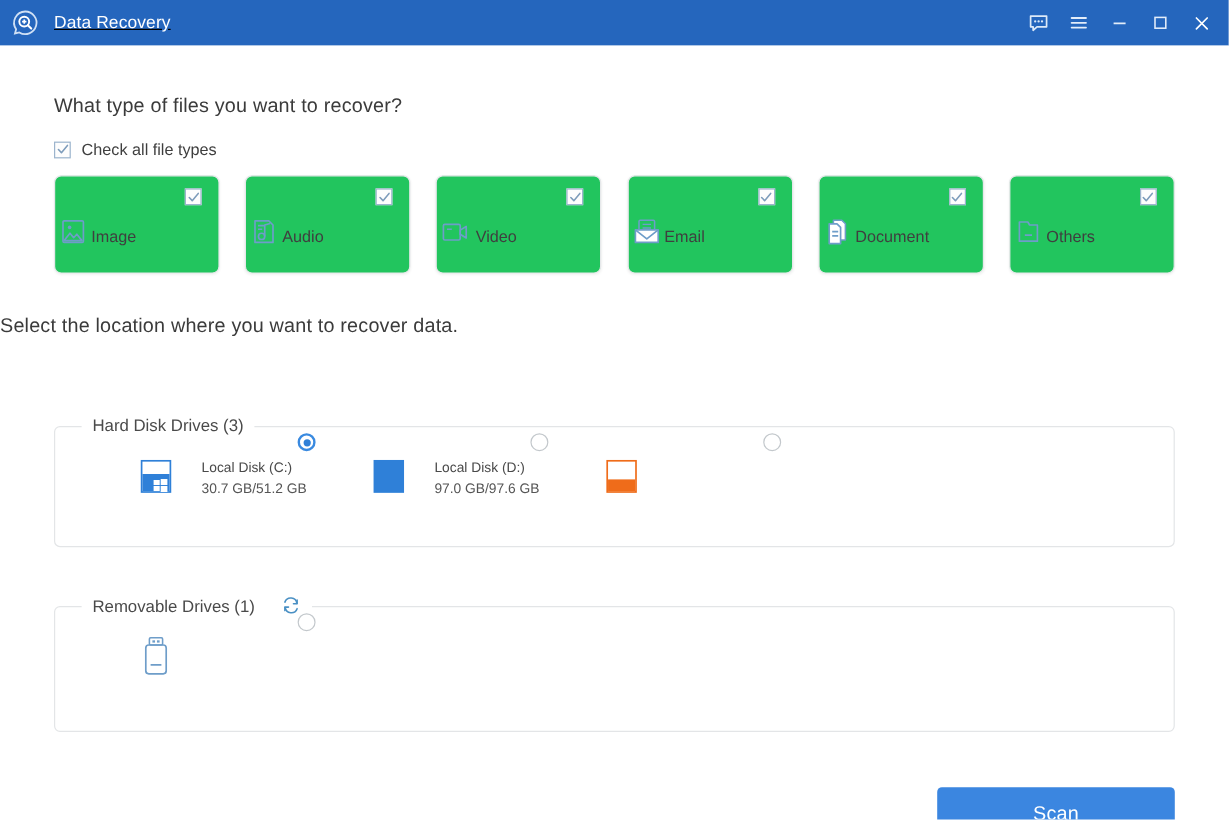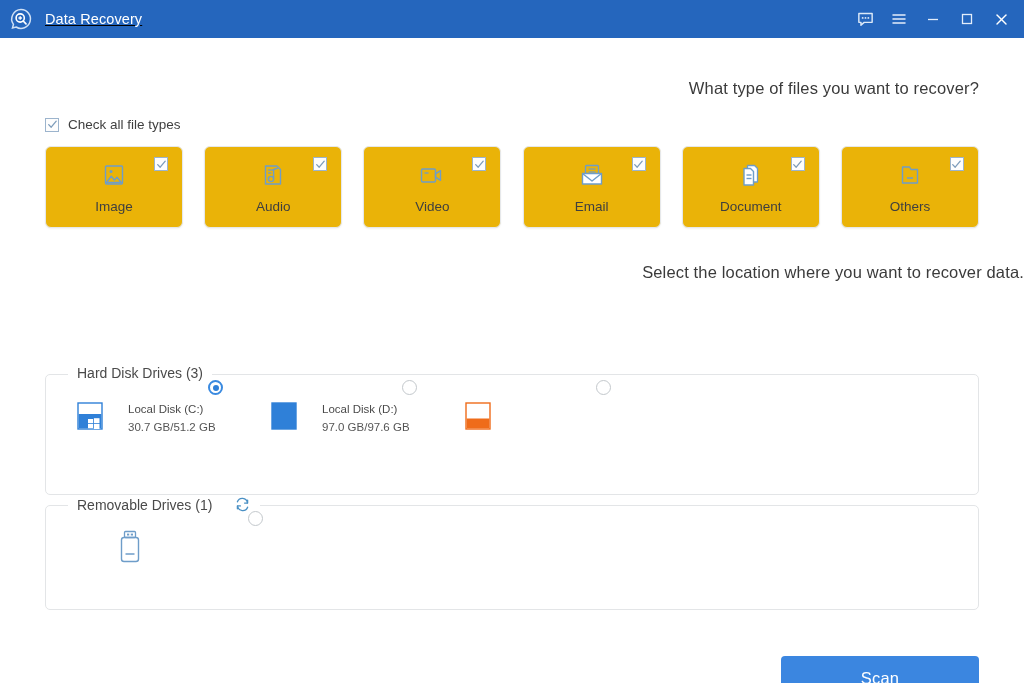--- a/index.html
+++ b/index.html
@@ -47,21 +47,21 @@
   .tb-btn svg { display: block; }
 
   
   .body {
     flex: 1 1 auto;
     position: relative;
     padding: 0 45px;
     background: #ffffff;
   }
   .heading {
-    text-align: right;
+    text-align: left;
     font-size: 16.5px;
     color: #3b3b3b;
     letter-spacing: .15px;
   }
   #h-filetypes { margin-top: 41px; }
   #h-location  { margin-top: 0; position: absolute; left: 0; right: 0; top: 225px; }
 
   .checkall {
     display: flex; align-items: center;
     margin-top: 19px;
@@ -78,46 +78,46 @@
   .checkall-label { font-size: 13.5px; color: #3f3f3f; }
 
   
   .cards {
     display: flex;
     justify-content: space-between;
     margin-top: 14px;
   }
   .card {
     width: 138px; height: 82px;
-    background: #eab308;
+    background: #22c55e;
     border: 1px solid #e6e8ea;
     border-radius: 6px;
     box-shadow: 0 1px 2px rgba(0,0,0,.055);
     position: relative;
-    display: flex; flex-direction: column;
+    display: flex; flex-direction: row;
     align-items: center; justify-content: flex-start;
     padding-top: 13px;
   }
   .card .cb { position: absolute; top: 10px; right: 14px; }
   .card-icon { height: 32px; display: flex; align-items: center; justify-content: center; }
   .card-label {
     margin-top: 7px;
     font-size: 13.5px;
     color: #3f3f3f;
   }
 
   
   .group {
     position: absolute;
     left: 45px; right: 45px;
     border: 1px solid #e3e5e7;
     border-radius: 5px;
     background: #ffffff;
   }
-  #grp-hdd { top: 336px; height: 121px; }
+  #grp-hdd { top: 317px; height: 101px; padding-left: 40px; }
   #grp-rmv { top: 467px; height: 105px; padding-left: 40px; }
   .legend {
     position: absolute;
     top: -10px; left: 22px;
     background: #ffffff;
     padding: 0 9px;
     font-size: 14px;
     color: #4a4a4a;
     display: flex; align-items: center; gap: 22px;
     white-space: nowrap;

